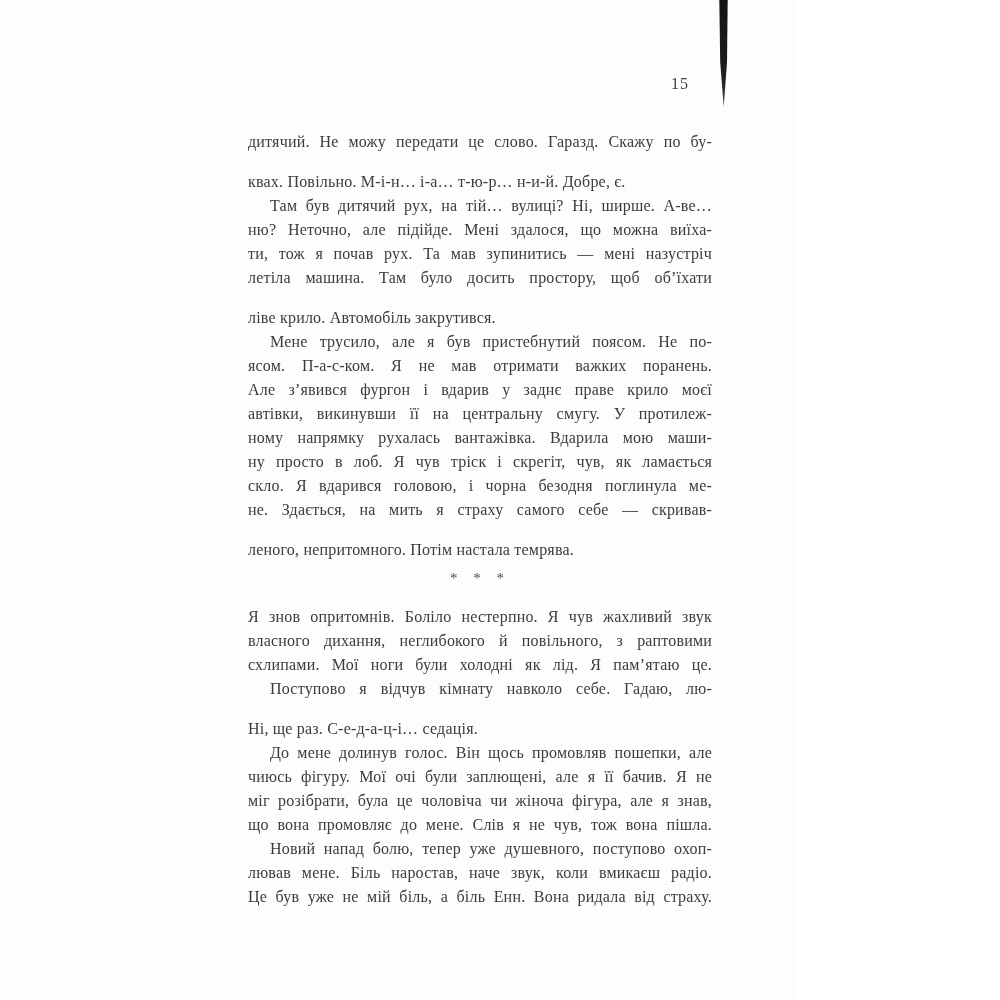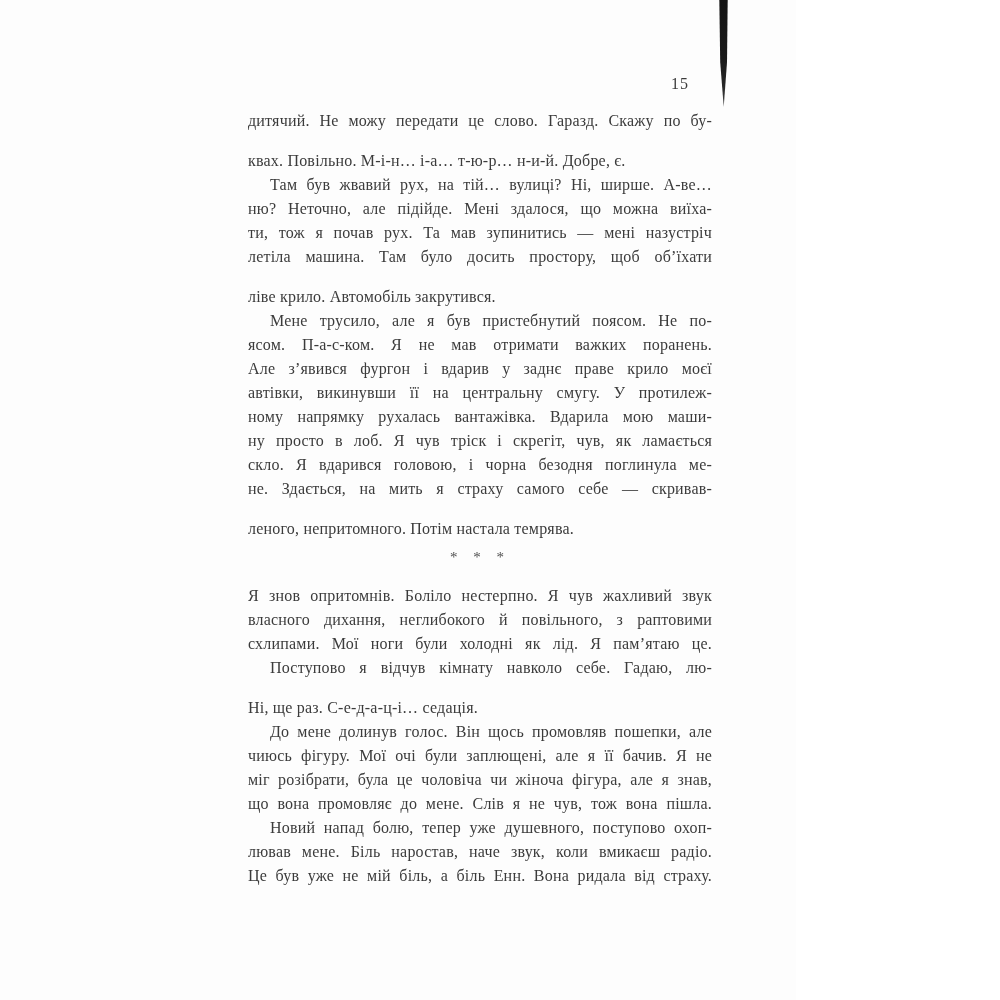--- a/index.html
+++ b/index.html
@@ -29,21 +29,21 @@
     top: 0;
     width: 11px;
     height: 107px;
     background: linear-gradient(to bottom, #141414 0%, #1a1a1a 55%, #262626 80%, #4a4a4a 100%);
     clip-path: polygon(12% 0, 88% 0, 82% 58%, 52% 100%, 20% 58%);
     filter: blur(0.4px);
   }
   .text-block {
     position: absolute;
     left: 248px;
-    top: 109px;
+    top: 130px;
     width: 464px;
     font-size: 16px;
     letter-spacing: 0.2px;
   }
   .para {
     margin: 0;
   }
   .line {
     height: 24px;
     line-height: 24px;
@@ -79,21 +79,21 @@
 
 <div class="page" style="--bg: #fdfdfd; --text: #3b3b3b; --divider: #4f4f4f;">
   <div class="edge-mark"></div>
   <div class="page-number">15</div>
   <div class="text-block">
       <div class="para">
         <div class="line">дитячий. Не можу передати це слово. Гаразд. Скажу по бу-</div>
         <div class="line last">квах. Повільно. М-і-н… і-а… т-ю-р… н-и-й. Добре, є.</div>
       </div>
       <div class="para indent">
-        <div class="line">Там був жвавий рух, на тій… вулиці? Ні, ширше. А-ве…</div>
+        <div class="line">Там був дитячий рух, на тій… вулиці? Ні, ширше. А-ве…</div>
         <div class="line">ню? Неточно, але підійде. Мені здалося, що можна виїха-</div>
         <div class="line">ти, тож я почав рух. Та мав зупинитись — мені назустріч</div>
         <div class="line">летіла машина. Там було досить простору, щоб об’їхати</div>
         <div class="line last">ліве крило. Автомобіль закрутився.</div>
       </div>
       <div class="para indent">
         <div class="line">Мене трусило, але я був пристебнутий поясом. Не по-</div>
         <div class="line">ясом. П-а-с-ком. Я не мав отримати важких поранень.</div>
         <div class="line">Але з’явився фургон і вдарив у заднє праве крило моєї</div>
         <div class="line">автівки, викинувши її на центральну смугу. У протилеж-</div>

